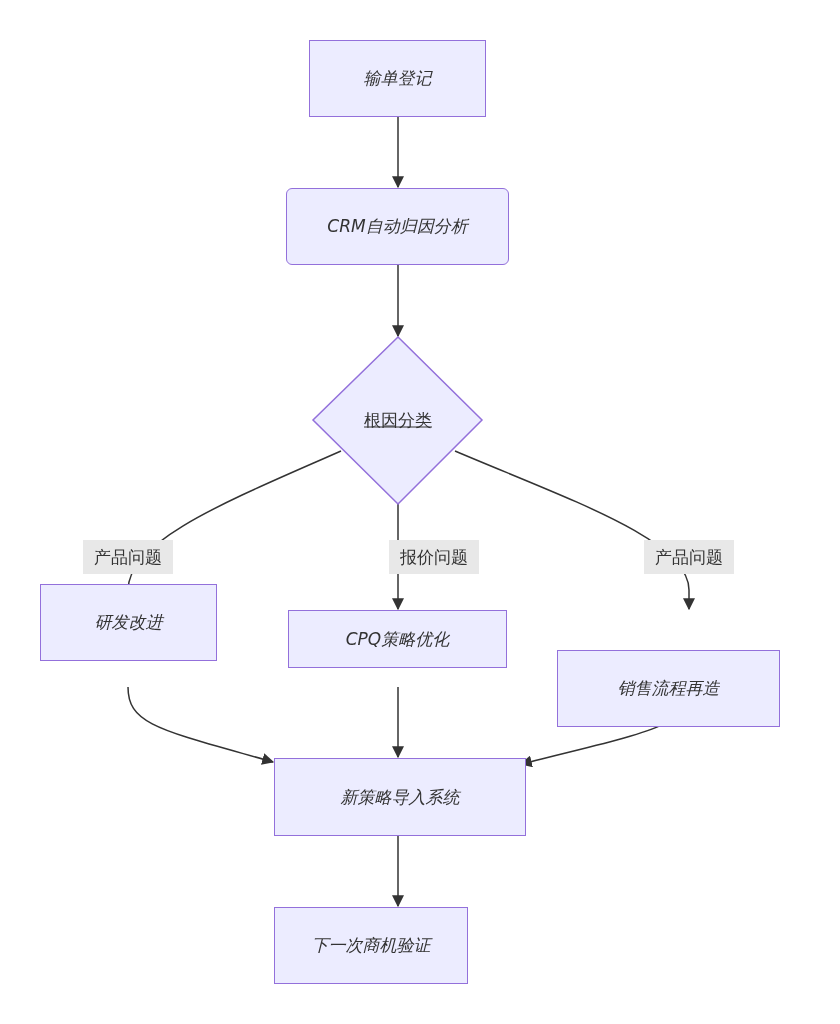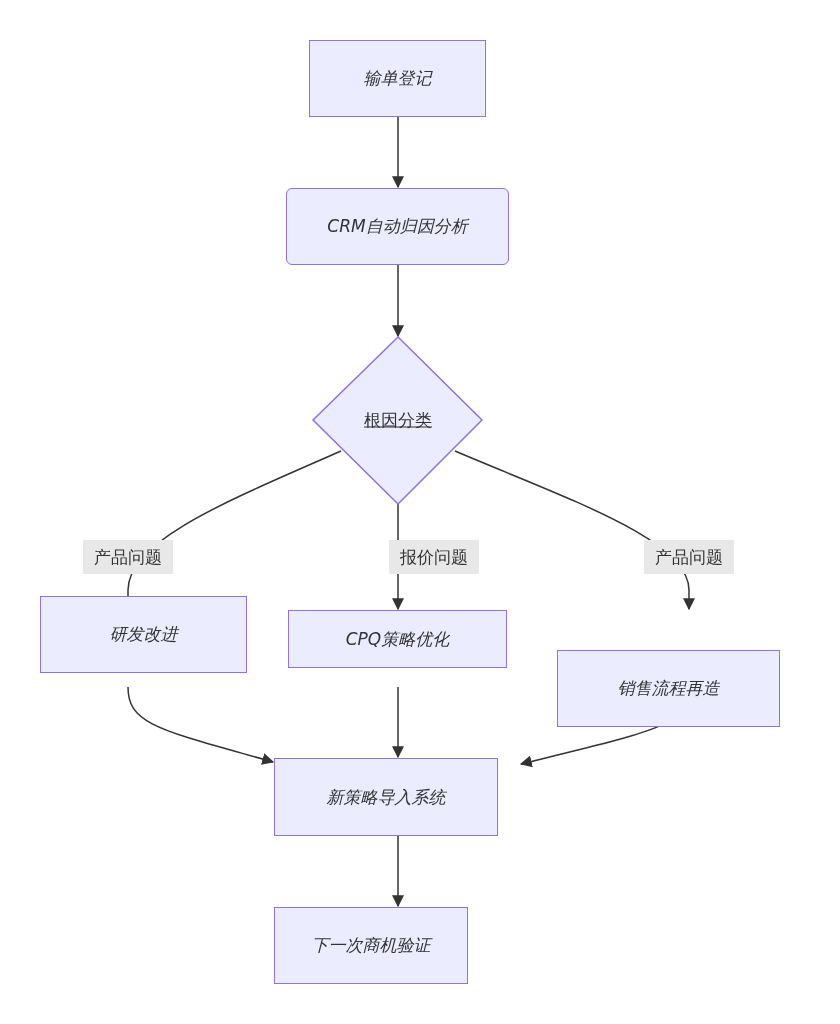--- a/index.html
+++ b/index.html
@@ -44,31 +44,31 @@
 <div class="node rounded" style="left:286px; top:188px; width:223px; height:77px;">
   <span class="node-text">CRM自动归因分析</span>
 </div>
 
 <span class="diamond-text" style="left:398px; top:420px;">根因分类</span>
 
 <span class="edge-label" style="left:128px; top:540px;">产品问题</span>
 <span class="edge-label" style="left:398px; top:540px;margin-left:36px;">报价问题</span>
 <span class="edge-label" style="left:689px; top:540px;">产品问题</span>
 
-<div class="node" style="left:40px; top:596px; width:207px; height:77px;text-align:center;">
+<div class="node" style="left:40px; top:584px; width:177px; height:77px;text-align:center;">
   <span class="node-text">研发改进</span>
 </div>
 
 <div class="node" style="left:288px; top:610px; width:219px; height:58px;">
   <span class="node-text">CPQ策略优化</span>
 </div>
 
 <div class="node" style="left:557px; top:610px; width:223px; height:77px;margin-top:40px;">
   <span class="node-text">销售流程再造</span>
 </div>
 
-<div class="node" style="left:274px; top:758px; width:224px; height:78px;">
+<div class="node" style="left:274px; top:758px; width:252px; height:78px;">
   <span class="node-text">新策略导入系统</span>
 </div>
 
 <div class="node" style="left:274px; top:907px; width:194px; height:77px;">
   <span class="node-text">下一次商机验证</span>
 </div>
 
 </body></html>

